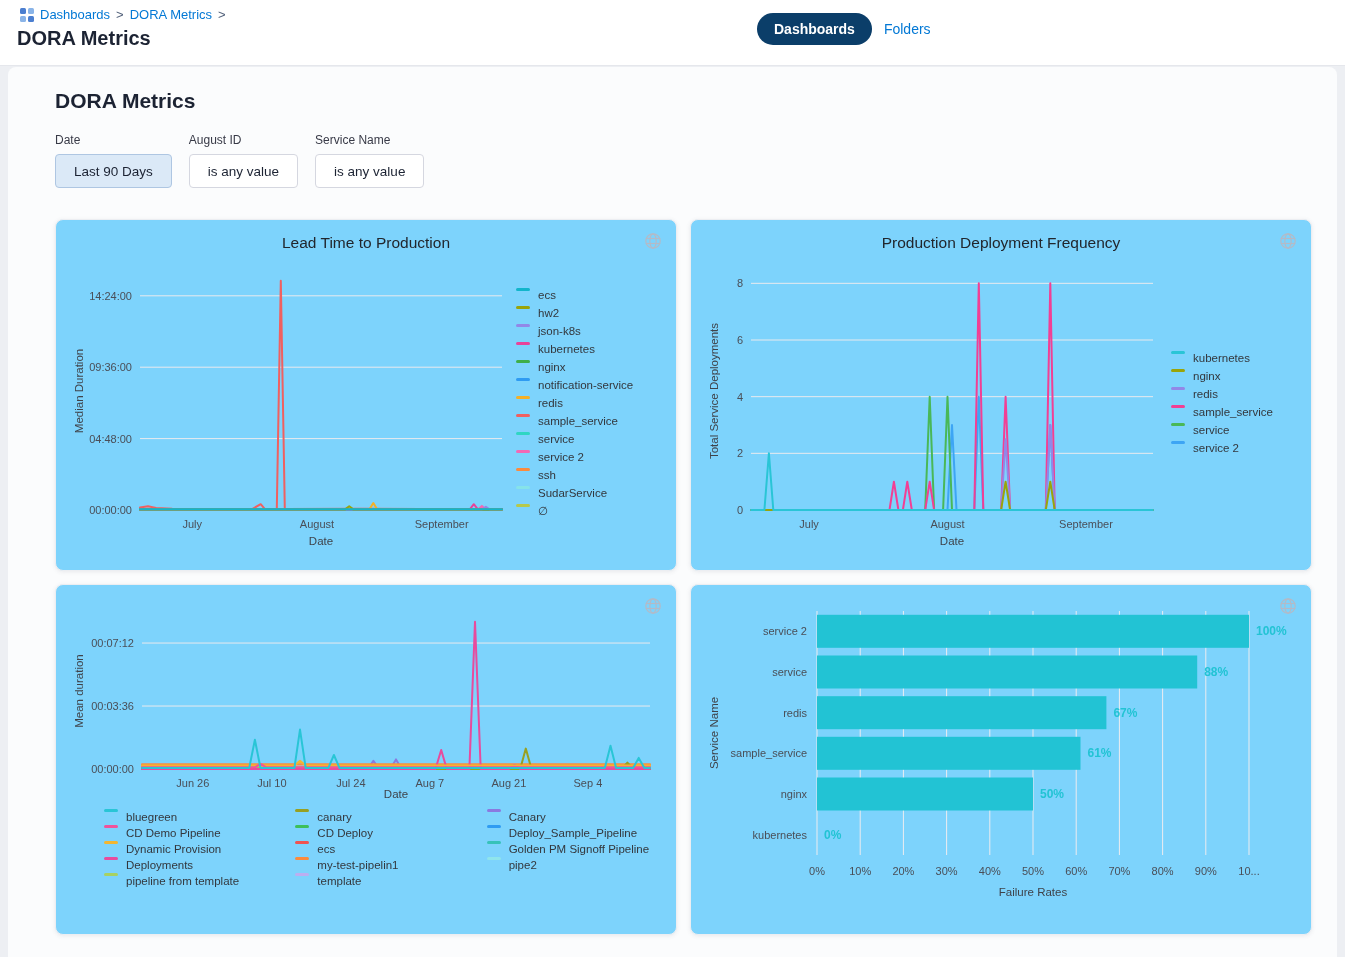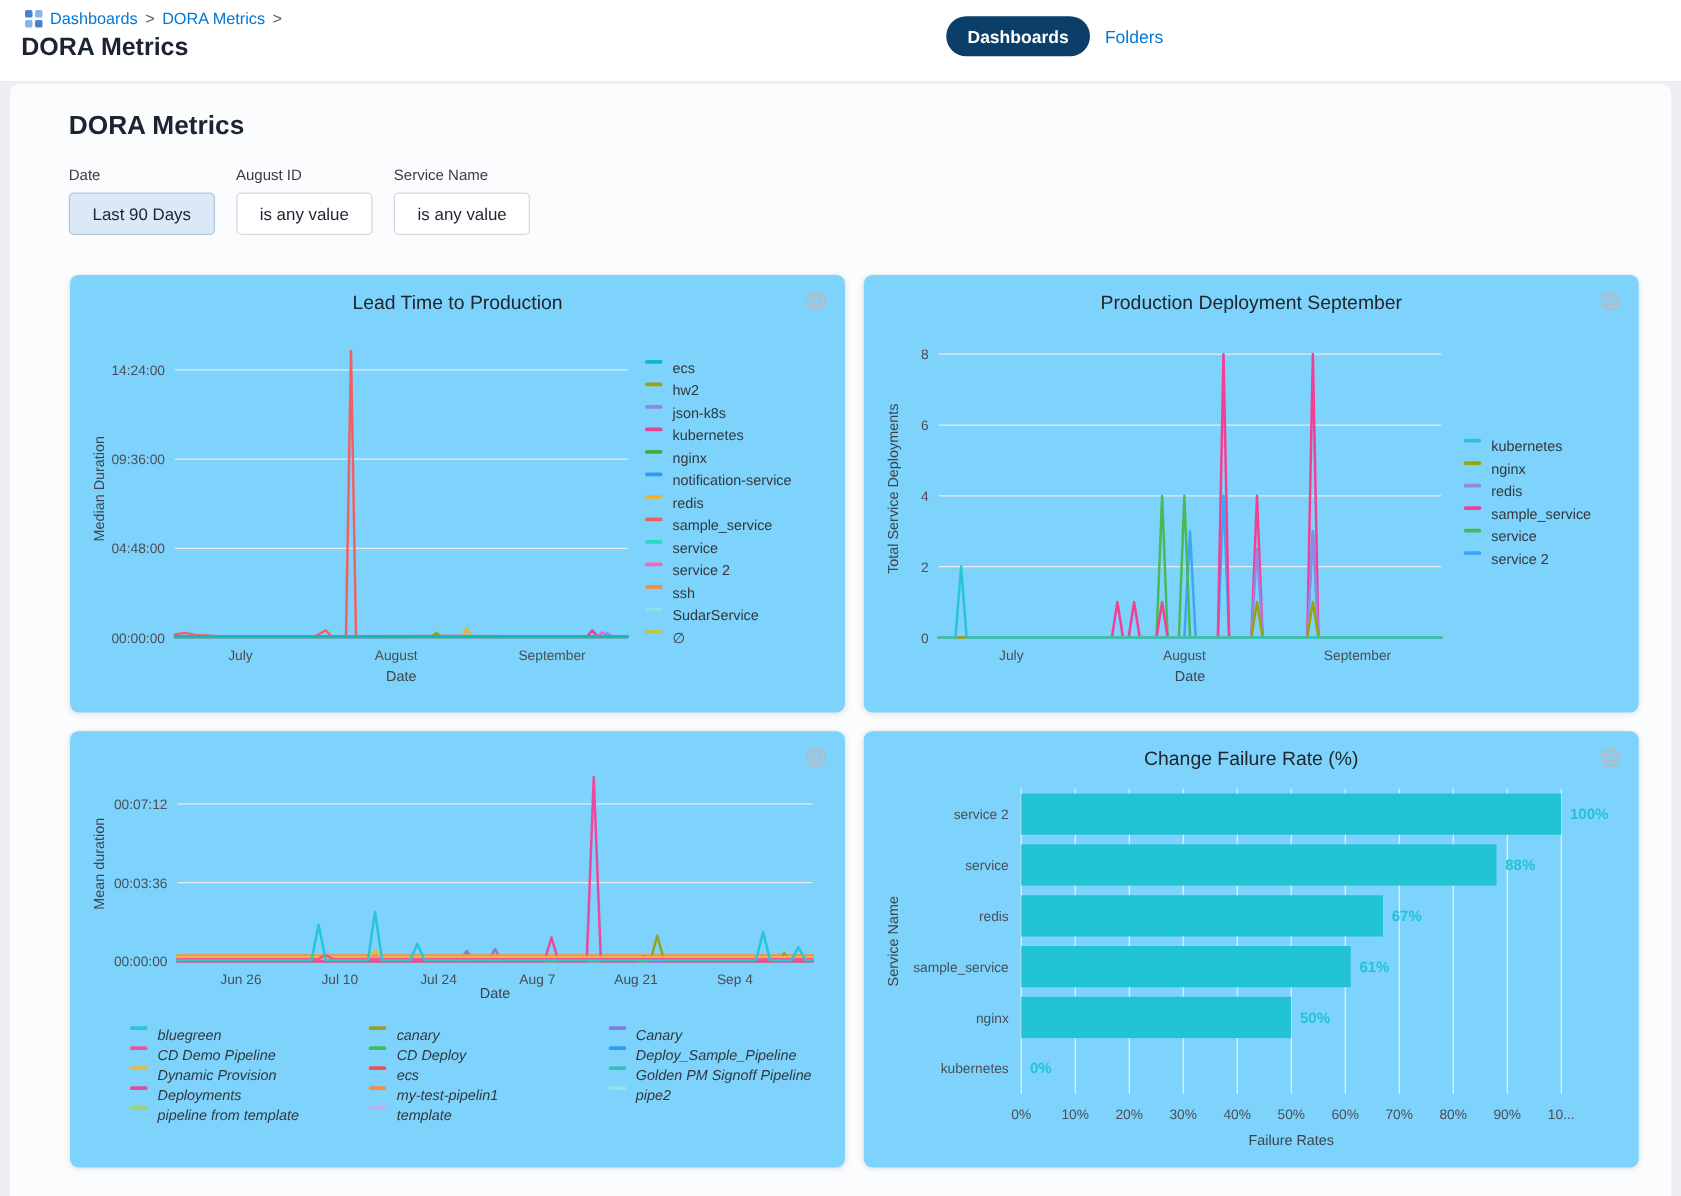--- a/index.html
+++ b/index.html
@@ -46,21 +46,21 @@
   .globe { position:absolute; right:14px; top:12px; cursor:pointer; }
   .chart-row { display:flex; align-items:center; margin-top:4px; }
   svg.plot text { user-select:none; }
   .tick { font:11px "Liberation Sans", sans-serif; fill:#4a4e57; }
   .axis { font:11.5px "Liberation Sans", sans-serif; fill:#3f434a; }
   .val  { font:bold 12px "Liberation Sans", sans-serif; fill:#22c3d4; }
 
   
   .legend-right { display:flex; flex-direction:column; justify-content:center; gap:3px;
     padding-left:6px; }
-  .legend-bottom { column-count:3; column-gap:16px; padding-left:34px; margin-top:18px;font-style:italic; }
+  .legend-bottom { column-count:3; column-gap:16px; padding-left:34px; margin-top:6px; }
   .lg-item { display:flex; gap:8px; font-size:11.5px; color:#33373d;
     line-height:15px; break-inside:avoid; cursor:pointer; }
   .legend-bottom .lg-item { line-height:16px; }
   .swatch { flex:none; width:14px; height:3px; border-radius:2px; }
 </style>
 </head>
 <body>
 
 <div class="header">
   <div class="breadcrumb">
@@ -192,21 +192,21 @@
             </div>
             <div class="lg-item">
               <span class="swatch" style="background: rgb(182, 201, 76);"></span>
               <span>∅</span>
             </div>
           </div>
       </div>
     </div>
 
     <div class="card">
-      <div class="card-title">Production Deployment September</div>
+      <div class="card-title">Production Deployment Frequency</div>
       <span class="globe">
         <svg width="18" height="18" viewBox="0 0 18 18" fill="none" stroke="#b4bac6" stroke-width="1.2">
           <circle cx="9" cy="9" r="7.2"></circle>
             <ellipse cx="9" cy="9" rx="3.2" ry="7.2"></ellipse>
           <line x1="1.8" y1="6.5" x2="16.2" y2="6.5"></line>
             <line x1="1.8" y1="11.5" x2="16.2" y2="11.5"></line>
         </svg>
       </span>
       <div class="chart-row">
         <svg class="plot" width="460" height="294">
@@ -356,21 +356,20 @@
             <span>Golden PM Signoff Pipeline</span>
           </div>
           <div class="lg-item">
             <span class="swatch" style="background: rgb(143, 229, 236);"></span>
             <span>pipe2</span>
           </div>
         </div>
     </div>
 
     <div class="card">
-      <div class="card-title">Change Failure Rate (%)</div>
       <span class="globe">
         <svg width="18" height="18" viewBox="0 0 18 18" fill="none" stroke="#b4bac6" stroke-width="1.2">
           <circle cx="9" cy="9" r="7.2"></circle>
             <ellipse cx="9" cy="9" rx="3.2" ry="7.2"></ellipse>
           <line x1="1.8" y1="6.5" x2="16.2" y2="6.5"></line>
             <line x1="1.8" y1="11.5" x2="16.2" y2="11.5"></line>
         </svg>
       </span>
       <div class="chart-row">
         <svg class="plot" width="590" height="300">

